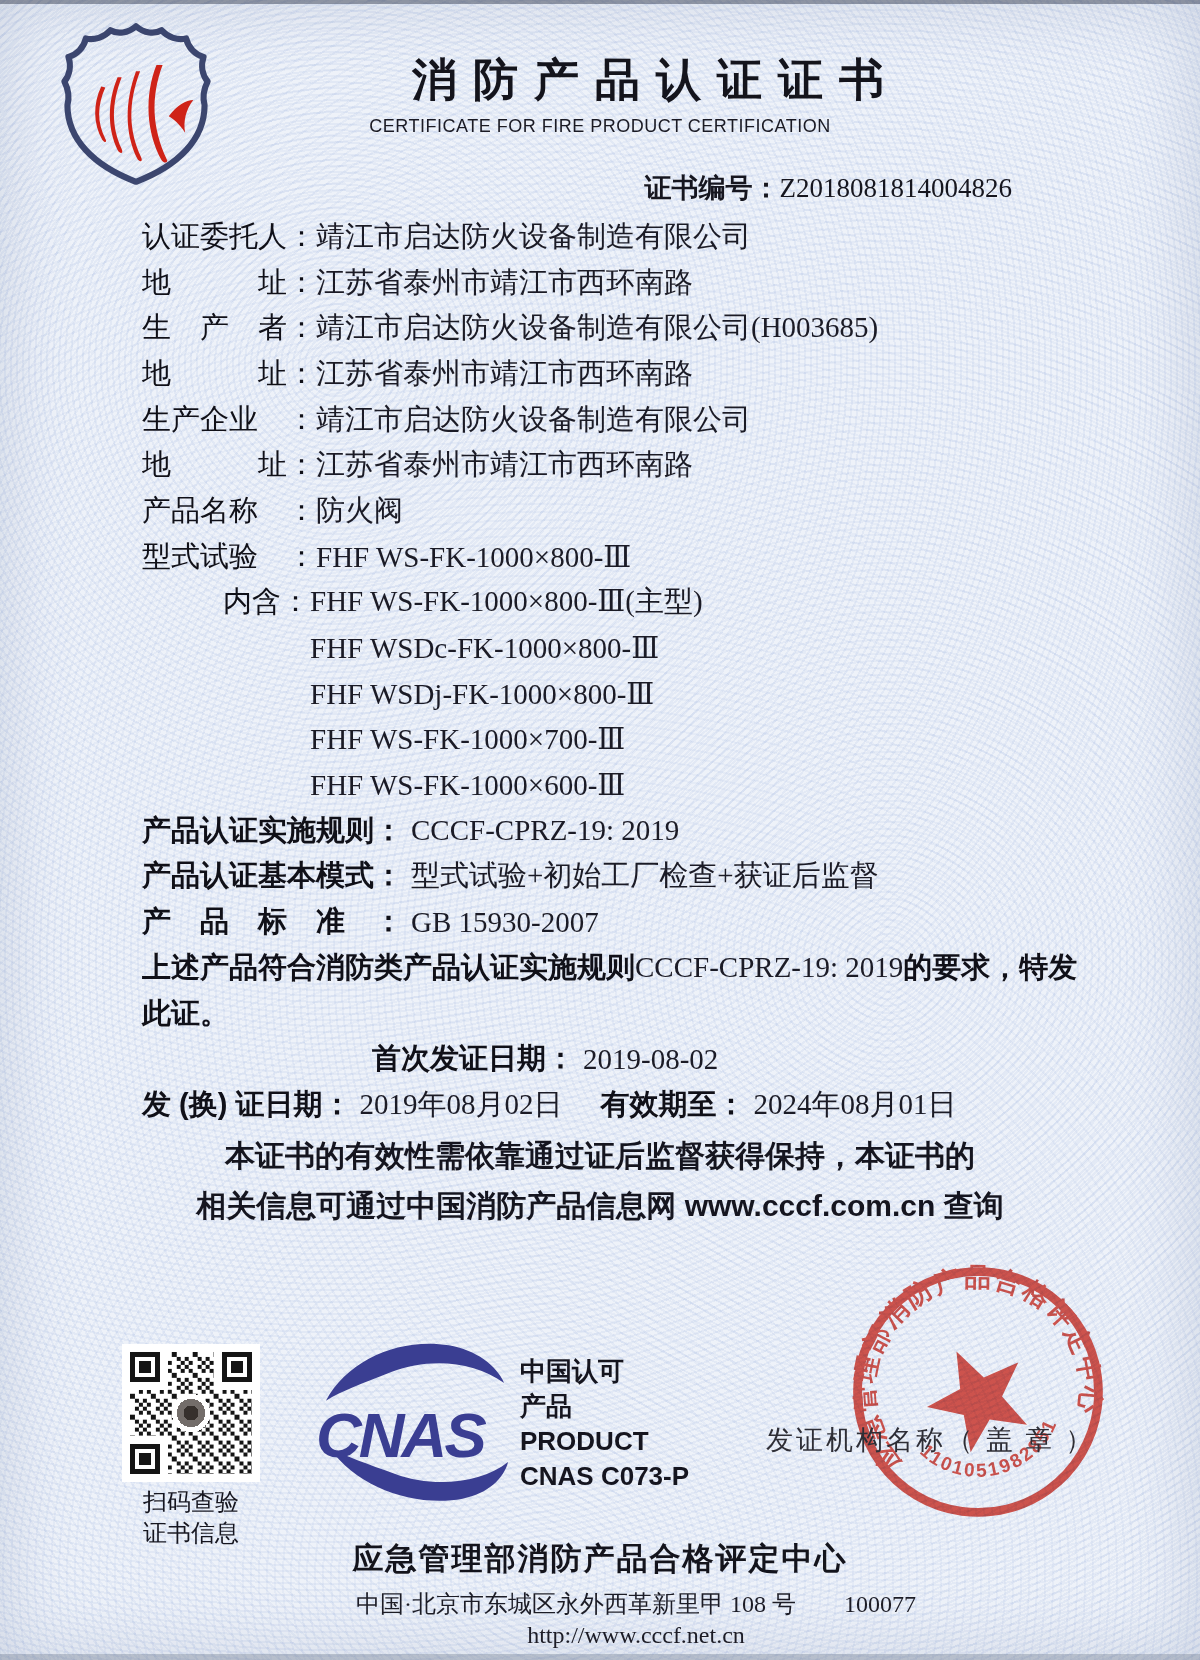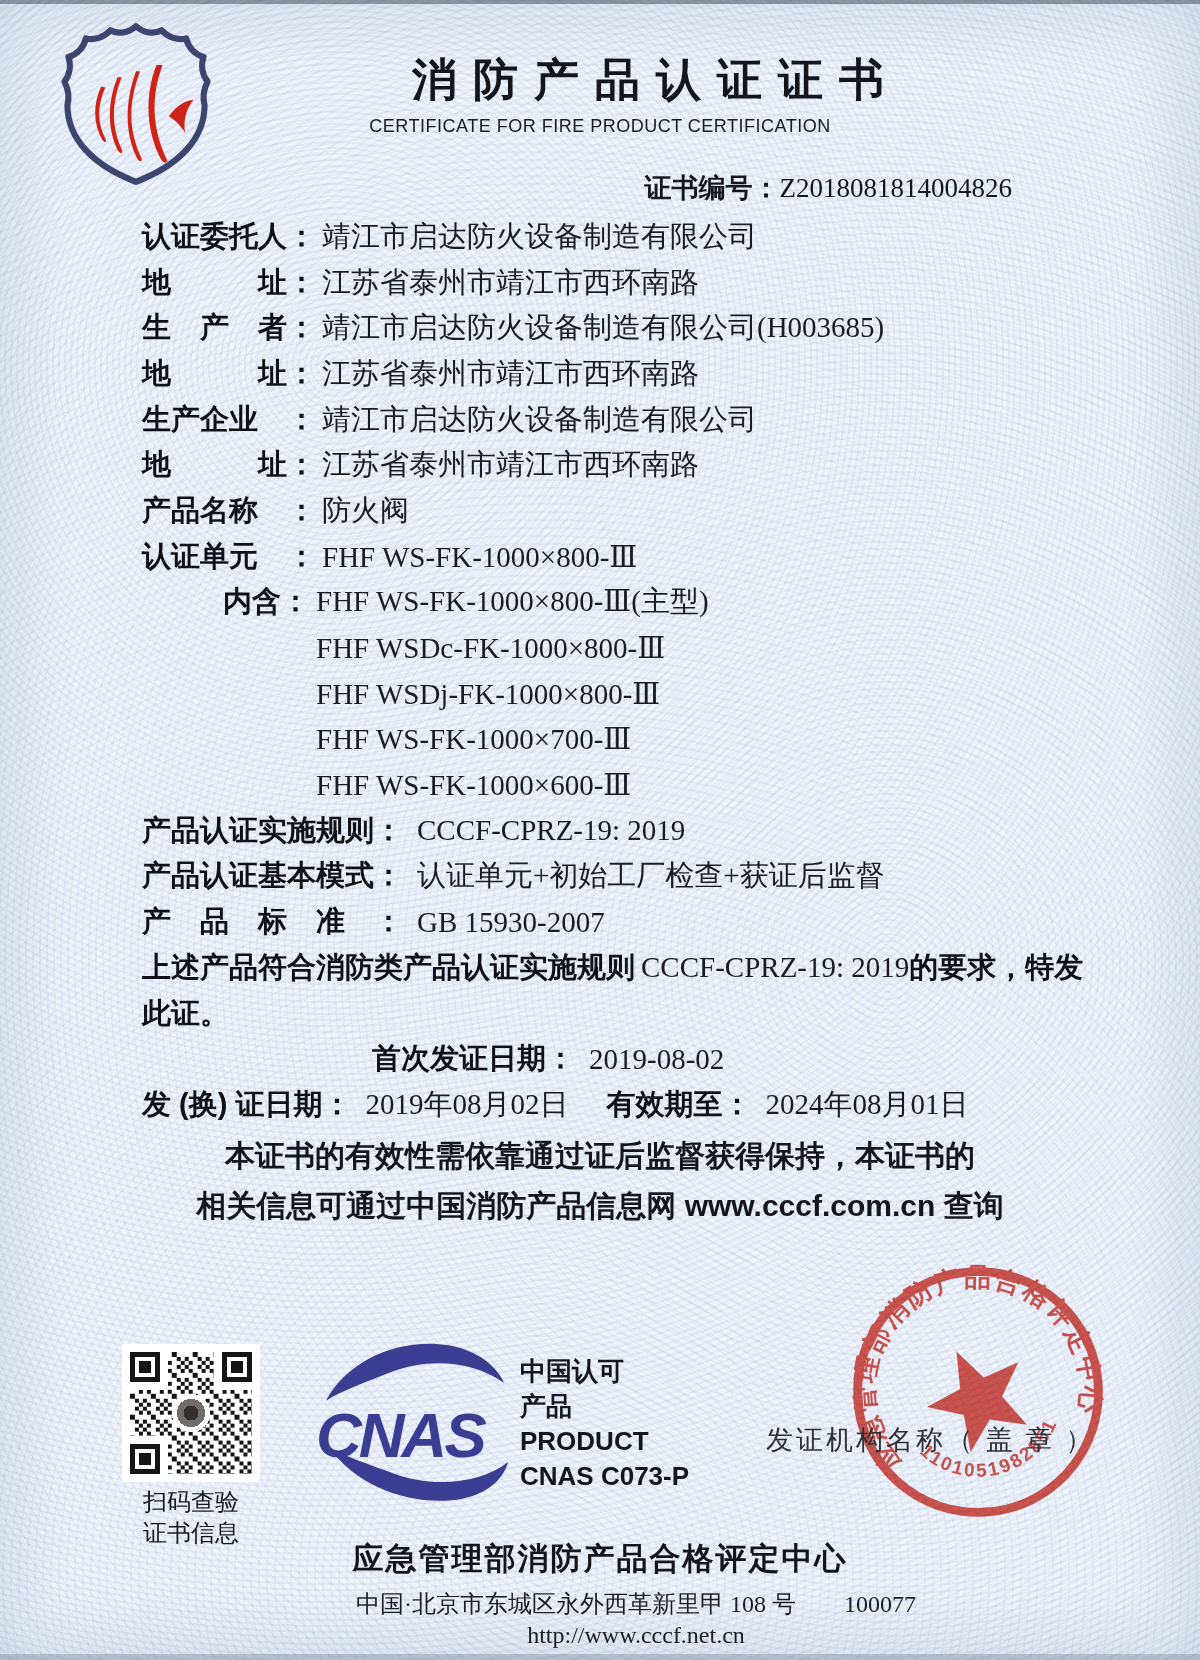--- a/index.html
+++ b/index.html
@@ -23,23 +23,23 @@
   .title{position:absolute;left:0;top:50px;width:100%;text-align:center;
     font-size:45px;font-weight:700;letter-spacing:16px;text-indent:16px;color:#14141c;padding-left:48px;}
   .title-en{position:absolute;left:0;top:116px;width:100%;text-align:center;
     font-size:18px;font-weight:400;letter-spacing:.5px;color:#1a1a24;}
   .certno{position:absolute;top:170px;right:188px;font-size:27px;white-space:nowrap;}
   .certno .cl{font-weight:700;}
   .certno .cv{font-family:"Liberation Serif","DejaVu Serif",serif;}
 
   .fields{position:absolute;left:142px;top:214px;width:920px;}
   .frow{display:flex;align-items:center;height:45.7px;font-size:29px;white-space:nowrap;}
-  .lbl{flex:0 0 168px;font-weight:700;color:#101018;}
+  .lbl{flex:0 0 168px;font-weight:400;color:#101018;}
   .lbl.r{text-align:right;}
-  .val{font-family:"Liberation Serif","DejaVu Serif",serif;color:#1b1b26;margin-left:6px;}
+  .val{font-family:"Liberation Serif","DejaVu Serif",serif;color:#1b1b26;}
   .rlbl{font-weight:700;color:#101018;}
   .rlbl.mr{margin-right:8px;}
   .indent{margin-left:230px;}
   .dgap{display:inline-block;width:38px;}
 
   .notice{position:absolute;left:0;top:1131px;width:100%;text-align:center;
     font-size:30px;font-weight:600;line-height:50px;color:#15151f;}
 
   .qr{position:absolute;left:120px;top:1344px;width:142px;height:138px;}
   .qr-caption{position:absolute;left:101px;top:1486px;width:180px;text-align:center;
@@ -107,21 +107,21 @@
     </div>
     <div class="frow">
       <span class="lbl">地　　　址：</span>
       <span class="val">江苏省泰州市靖江市西环南路</span>
     </div>
     <div class="frow">
       <span class="lbl">产品名称　：</span>
       <span class="val">防火阀</span>
     </div>
     <div class="frow">
-      <span class="lbl">认证单元　：</span>
+      <span class="lbl">型式试验　：</span>
       <span class="val">FHF WS-FK-1000×800-Ⅲ</span>
     </div>
 
     <div class="frow">
       <span class="lbl r">内含：</span>
       <span class="val">FHF WS-FK-1000×800-Ⅲ(主型)</span>
     </div>
     <div class="frow">
       <span class="lbl"></span>
       <span class="val">FHF WSDc-FK-1000×800-Ⅲ</span>
@@ -138,21 +138,21 @@
       <span class="lbl"></span>
       <span class="val">FHF WS-FK-1000×600-Ⅲ</span>
     </div>
 
     <div class="frow">
       <span class="rlbl mr">产品认证实施规则：</span>
       <span class="val">CCCF-CPRZ-19: 2019</span>
     </div>
     <div class="frow">
       <span class="rlbl mr">产品认证基本模式：</span>
-      <span class="val">认证单元+初始工厂检查+获证后监督</span>
+      <span class="val">型式试验+初始工厂检查+获证后监督</span>
     </div>
     <div class="frow">
       <span class="rlbl mr">产　品　标　准　：</span>
       <span class="val">GB 15930-2007</span>
     </div>
 
     <div class="frow">
       <span class="rlbl">上述产品符合消防类产品认证实施规则</span>
       <span class="val">CCCF-CPRZ-19: 2019</span>
       <span class="rlbl">的要求，特发</span>

